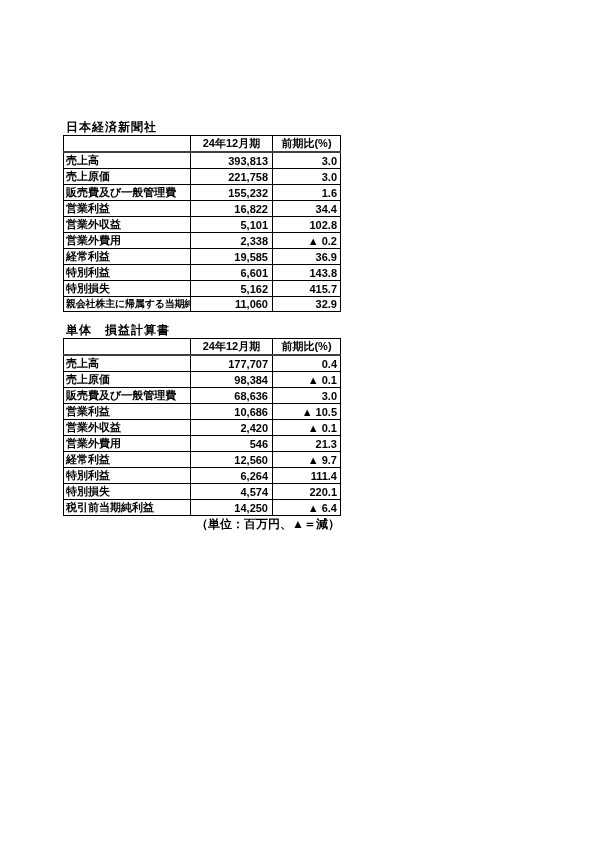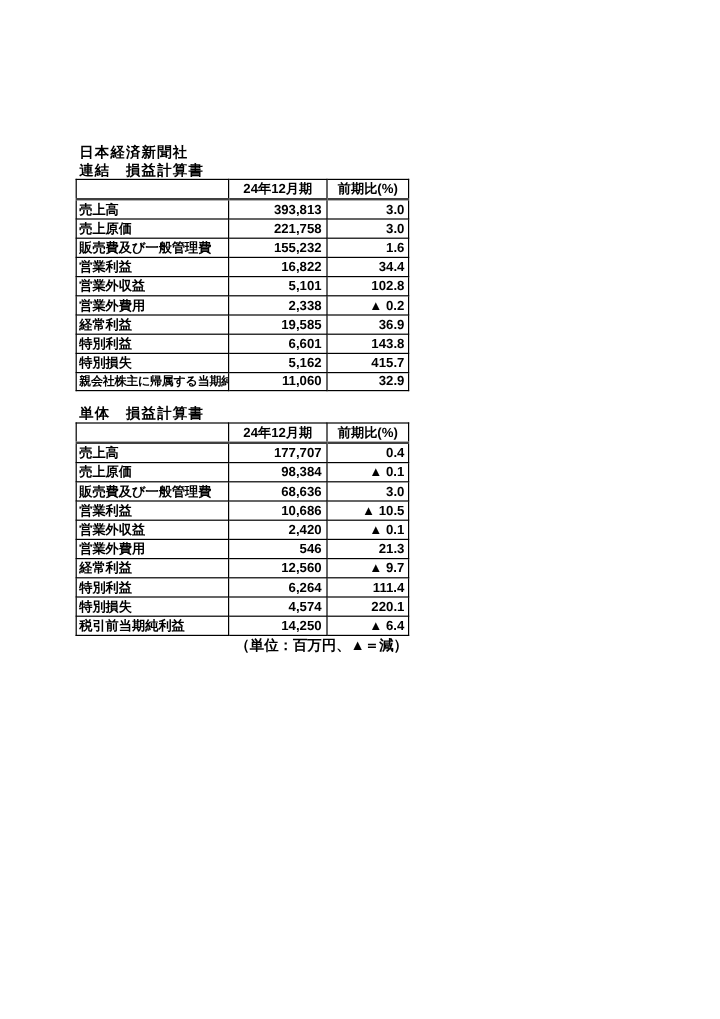--- a/index.html
+++ b/index.html
@@ -91,21 +91,20 @@
     white-space: nowrap;
   }
 </style>
 </head>
 <body>
 
 <div class="doc">
 
   <div class="company">日本経済新聞社</div>
 
-  <div class="table-title">連結　損益計算書</div>
 
   <table class="pl-table">
     <colgroup>
         <col class="c1">
         <col class="c2">
         <col class="c3">
       </colgroup>
     <thead>
       <tr>
         <th class="label-cell"></th>

